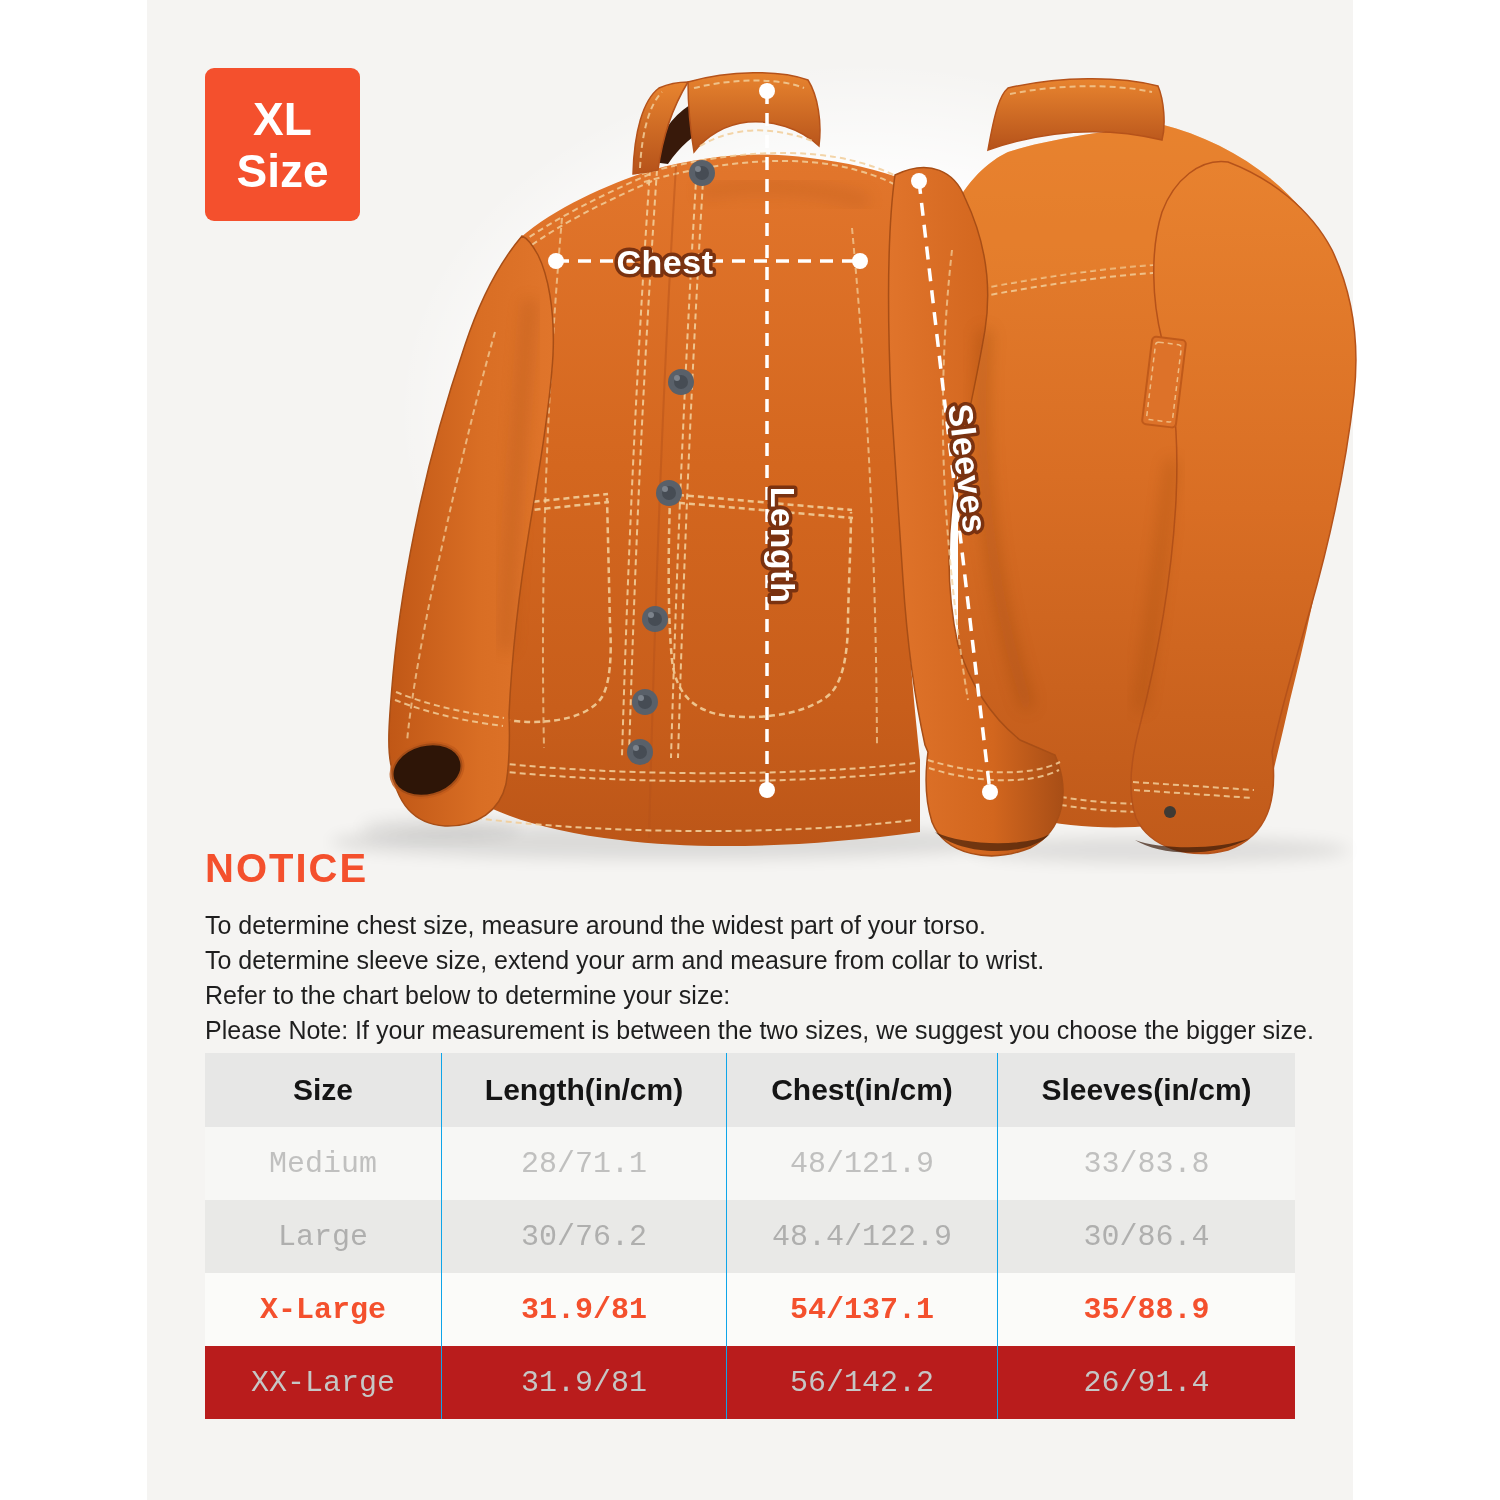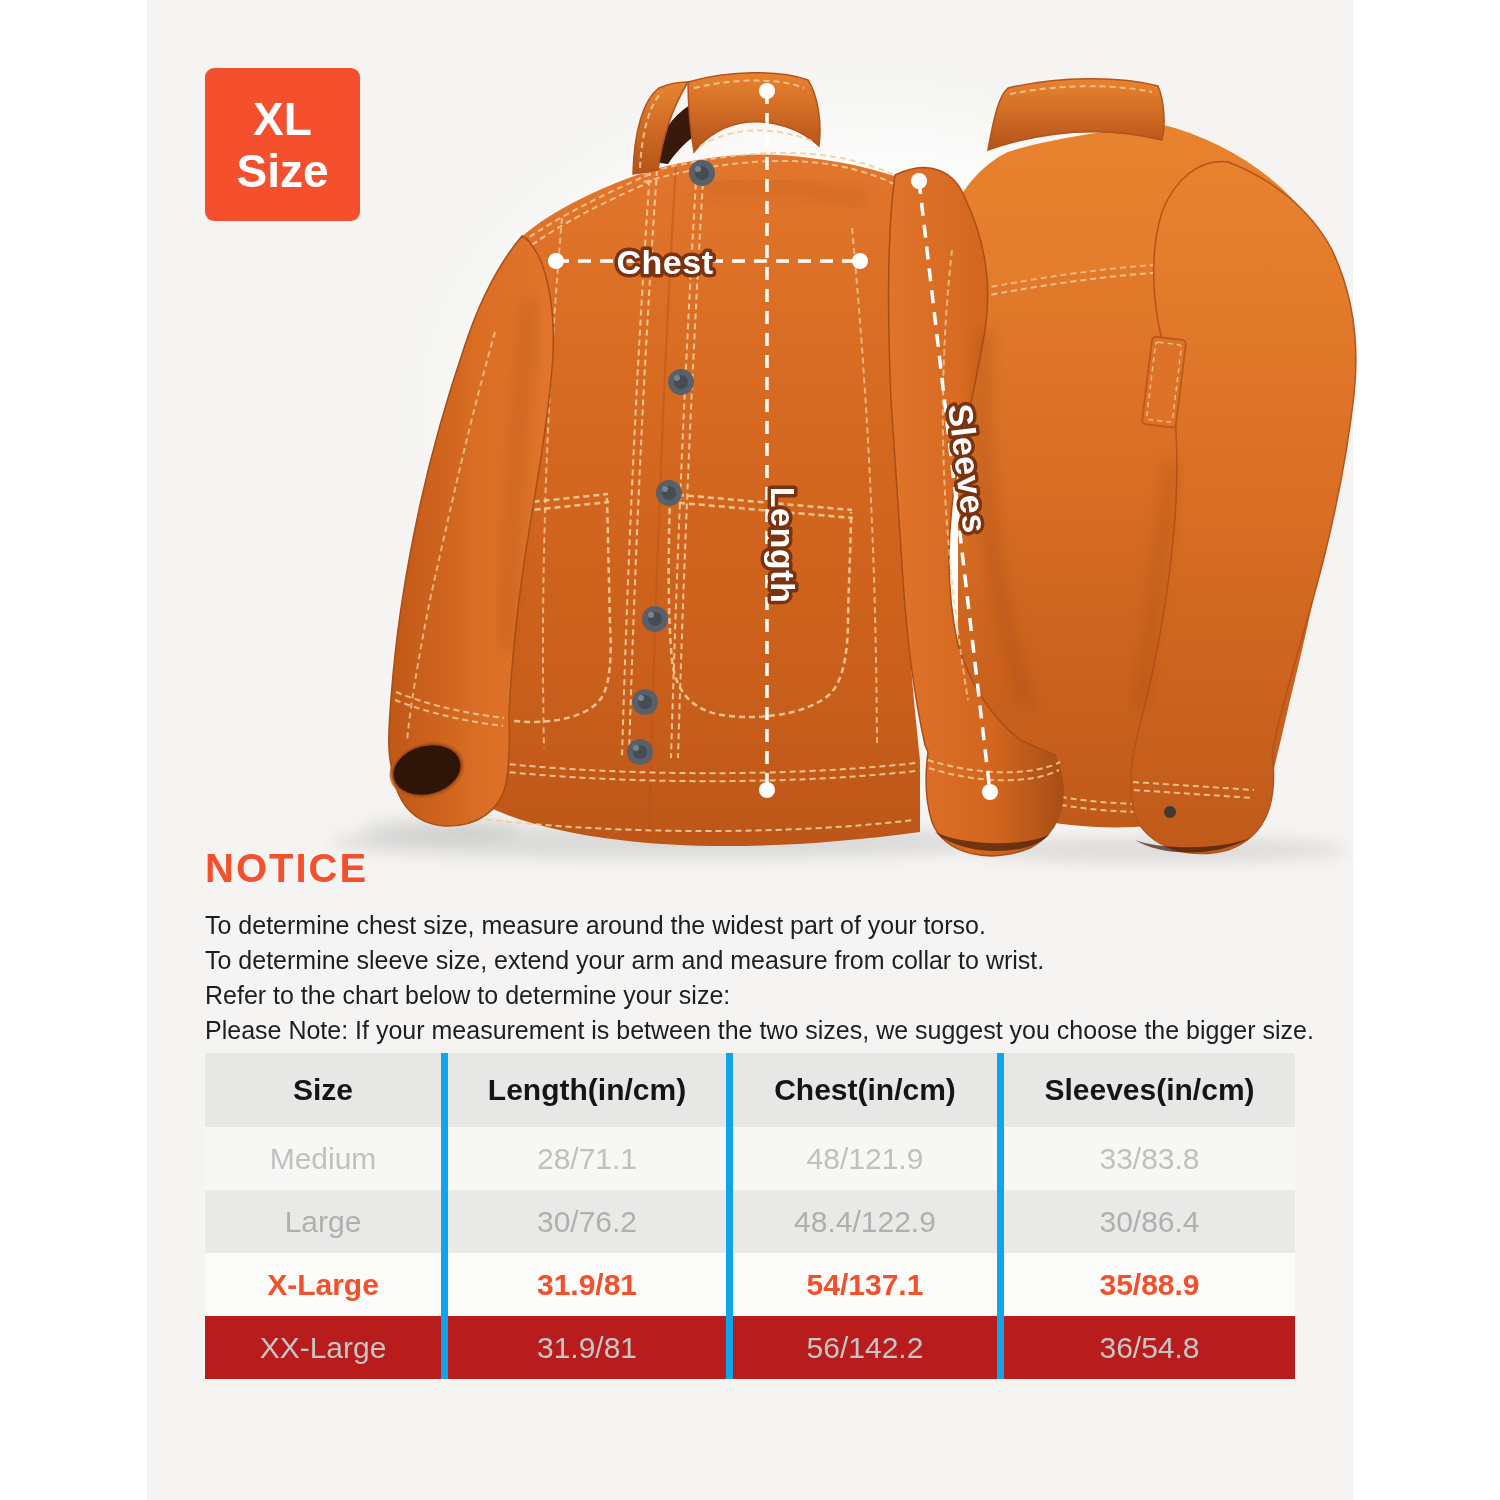--- a/index.html
+++ b/index.html
@@ -24,22 +24,22 @@
     letter-spacing:0.5px;
   }
   .notice-title{
     position:absolute;left:205px;top:846px;font-size:40px;font-weight:bold;color:#F4502D;letter-spacing:2px;
   }
   .notice-lines{position:absolute;left:205px;top:908px;width:1160px;font-size:25px;color:#1E1E1E;line-height:35px;}
   .size-table{position:absolute;left:205px;top:1053px;width:1090px;font-size:30px;}
   .tr{display:grid;grid-template-columns:236px 285px 271px 298px;}
   .th,.td{display:flex;align-items:center;justify-content:center;}
   .th{height:74px;}
-  .td{height:63px;}
-  .th + .th, .td + .td{border-left:7px solid #0ea5e9;}
+  .td{height:73px;font-family:Liberation Mono, monospace;}
+  .th + .th, .td + .td{border-left:1px solid #0ea5e9;}
   .thead{background:#E7E7E6;color:#151515;font-weight:bold;}
   .row-1{background:#F7F7F5;color:#C0C0BF;}
   .row-2{background:#E9E9E7;color:#AFAFAE;}
   .row-3{background:#FBFBF9;color:#F4502D;font-weight:bold;}
   .row-4{background:#b91c1c;color:#C6C6C5;}
 </style>
 </head>
 <body>
 
 <div class="canvas">
@@ -323,16 +323,16 @@
     <div class="tr row-3">
       <div class="td">X-Large</div>
       <div class="td">31.9/81</div>
       <div class="td">54/137.1</div>
       <div class="td">35/88.9</div>
     </div>
     <div class="tr row-4">
       <div class="td">XX-Large</div>
       <div class="td">31.9/81</div>
       <div class="td">56/142.2</div>
-      <div class="td">36/54.8</div>
+      <div class="td">26/91.4</div>
     </div>
   </div>
 </div>
 
 </body></html>

